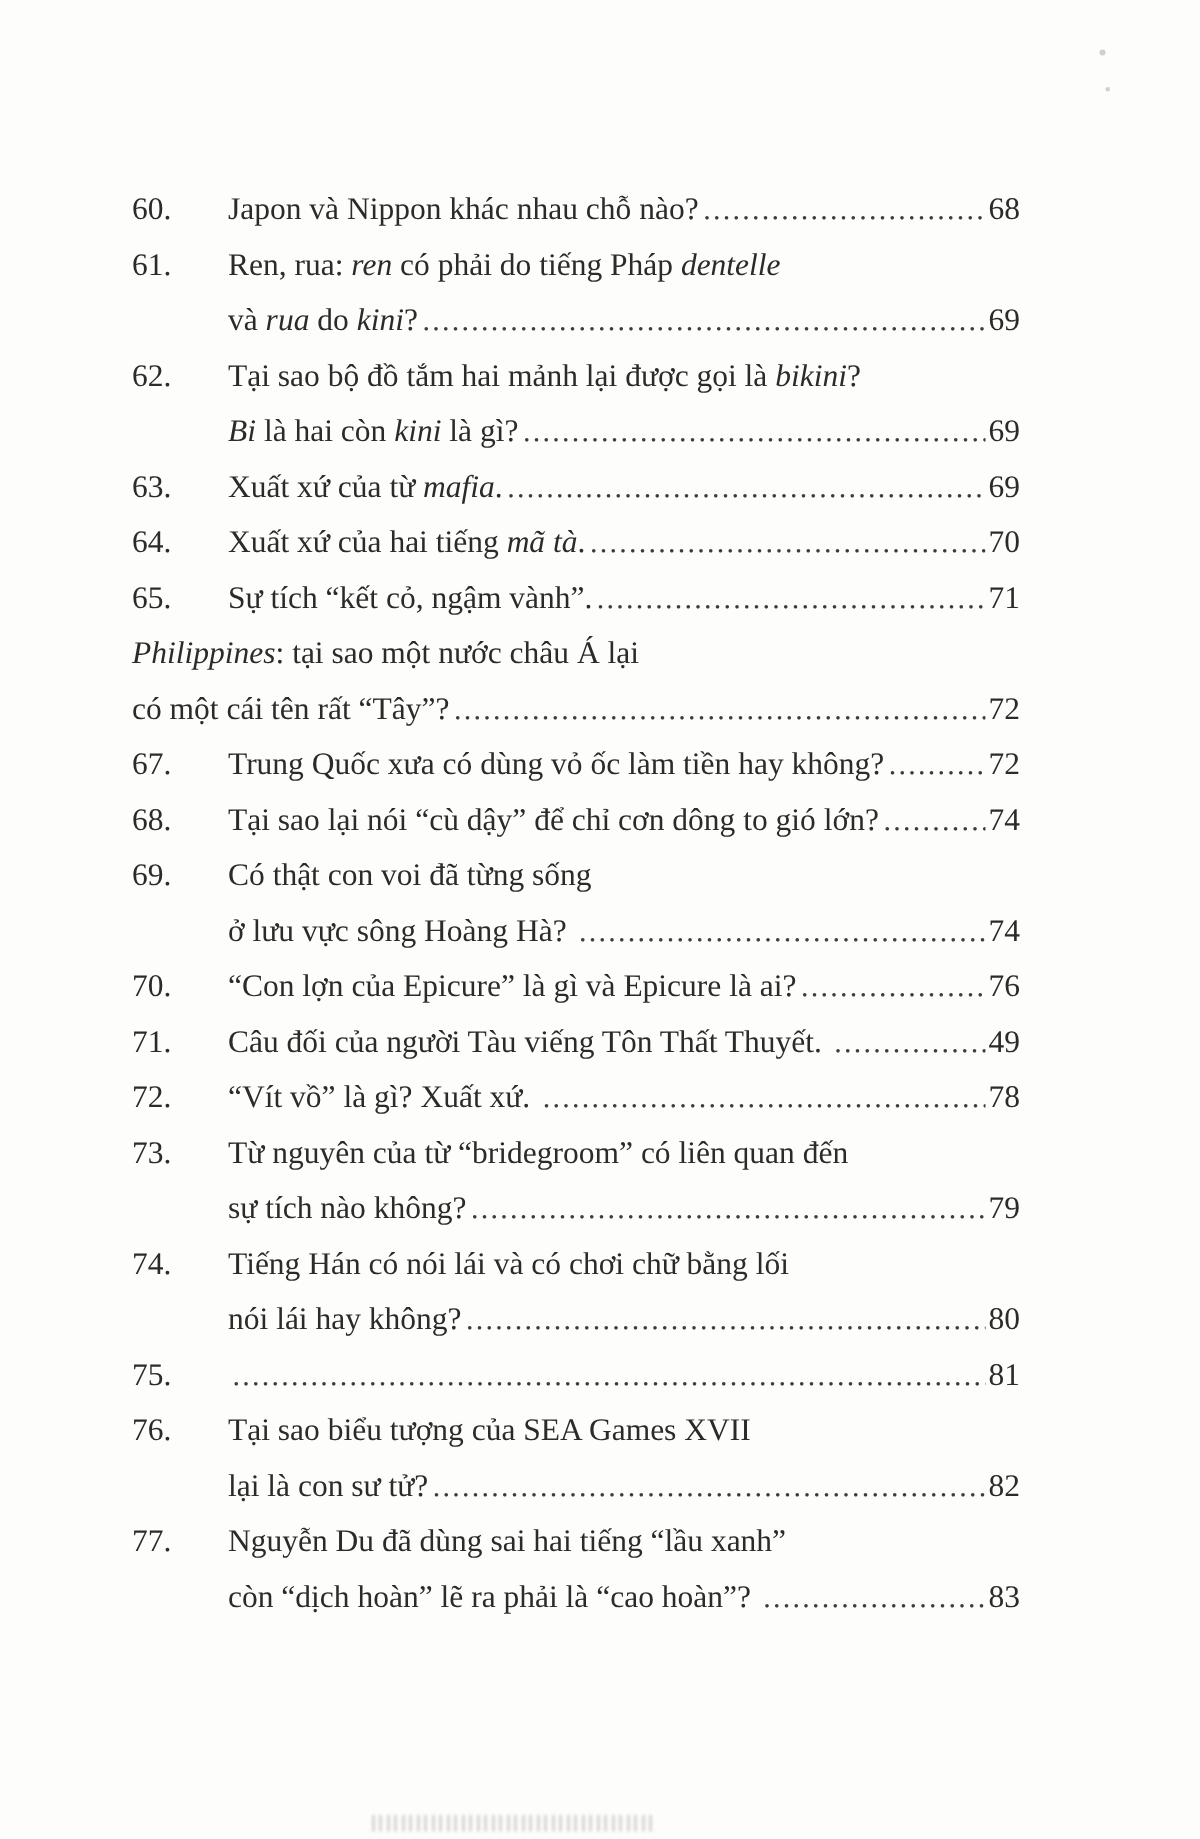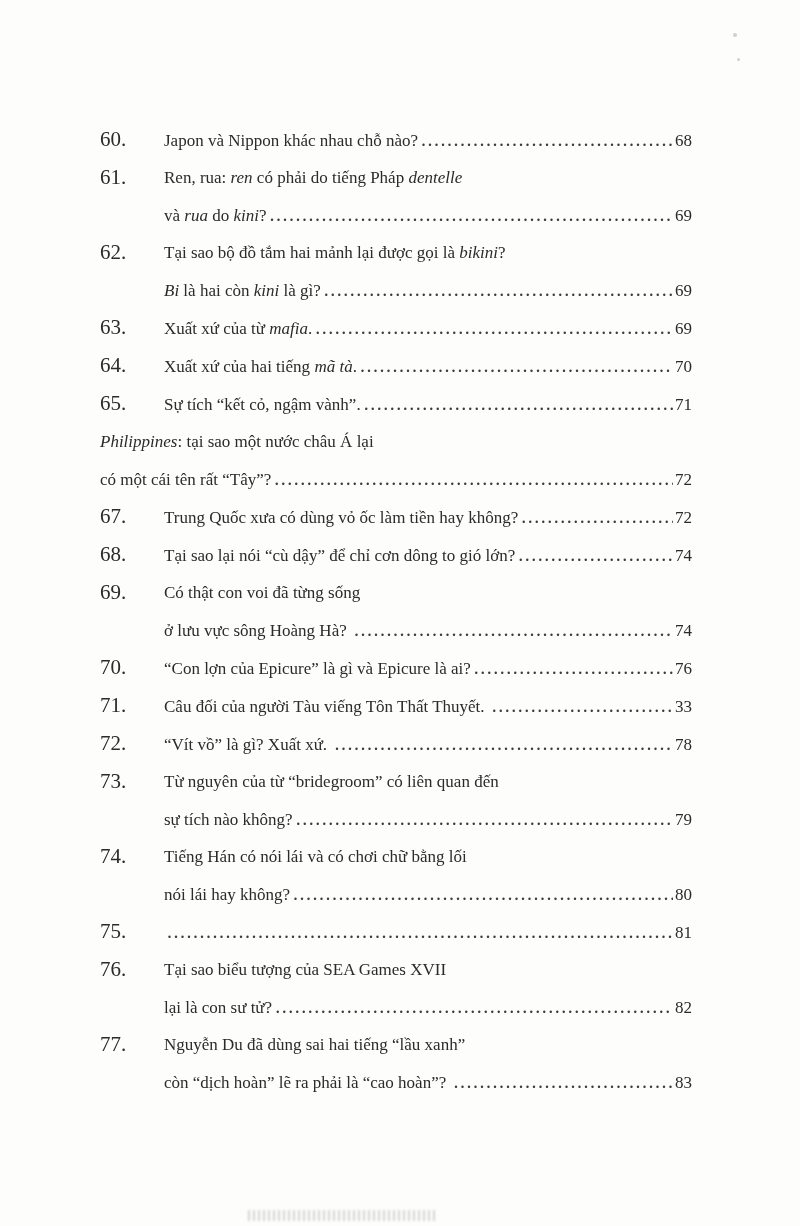--- a/index.html
+++ b/index.html
@@ -12,35 +12,35 @@
     font-family: "Liberation Serif", "DejaVu Serif", serif;
     color: #2b2b2b;
   }
   .page-surface {
     position: absolute;
     inset: 0;
   }
   .toc {
     position: absolute;
     top: 121px;
-    left: 100px;
+    left: 88px;
     width: 592px;
   }
   .entry { display: flex; }
   .num {
     width: 64px;
     flex-shrink: 0;
     font-size: 21px;
     line-height: 37px;
   }
   .content { flex: 1; min-width: 0; }
   .line {
     display: flex;
     align-items: baseline;
-    font-size: 17px;
+    font-size: 21px;
     line-height: 37px;
     white-space: nowrap;
   }
   .line span { display: inline-block; white-space: pre; }
   .it { font-style: italic; }
   .dots {
     flex: 1 1 auto;
     overflow: hidden;
     min-width: 6px;
     margin: 0 2px 0 3px;
@@ -214,21 +214,21 @@
             <span class="pg">76</span>
           </div>
         </div>
       </div>
       <div class="entry">
         <div class="num">71.</div>
         <div class="content">
           <div class="line">
             <span>Câu đối của người Tàu viếng Tôn Thất Thuyết. </span>
             <span class="dots"></span>
-            <span class="pg">33</span>
+            <span class="pg">49</span>
           </div>
         </div>
       </div>
       <div class="entry">
         <div class="num">72.</div>
         <div class="content">
           <div class="line">
             <span>“Vít vồ” là gì? Xuất xứ. </span>
             <span class="dots"></span>
             <span class="pg">78</span>

